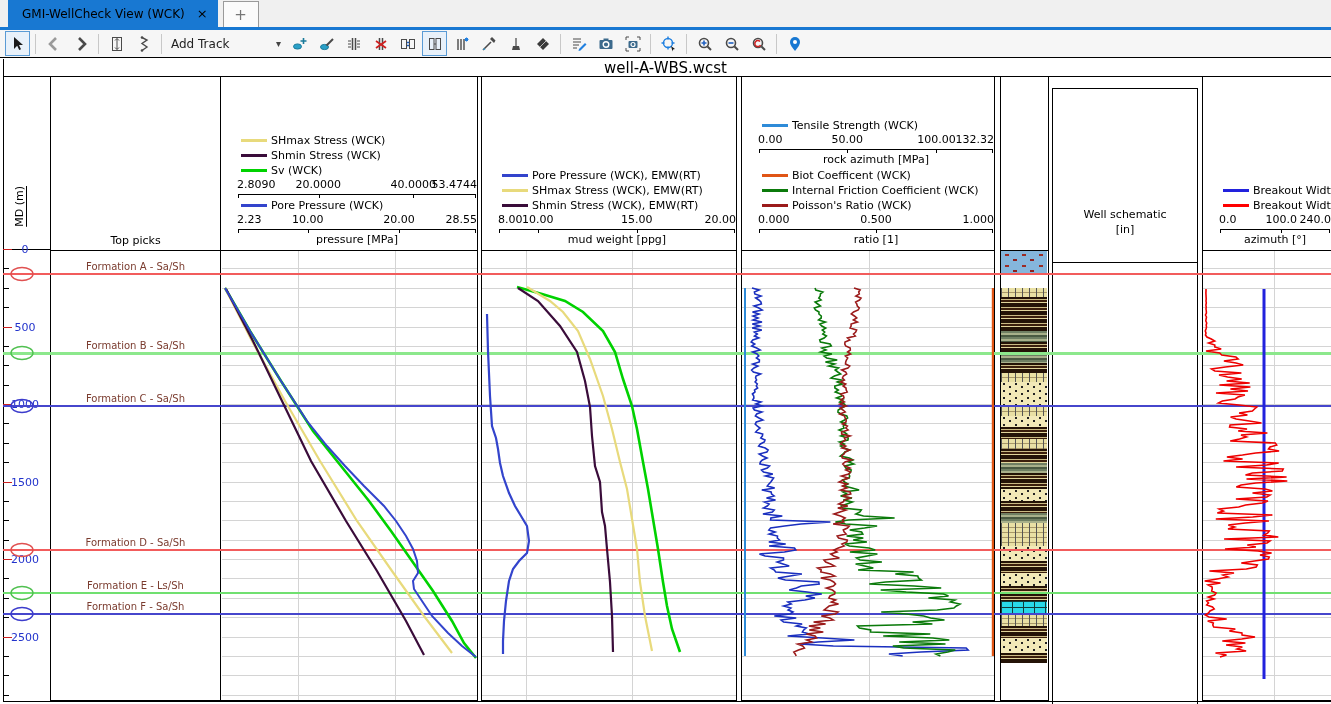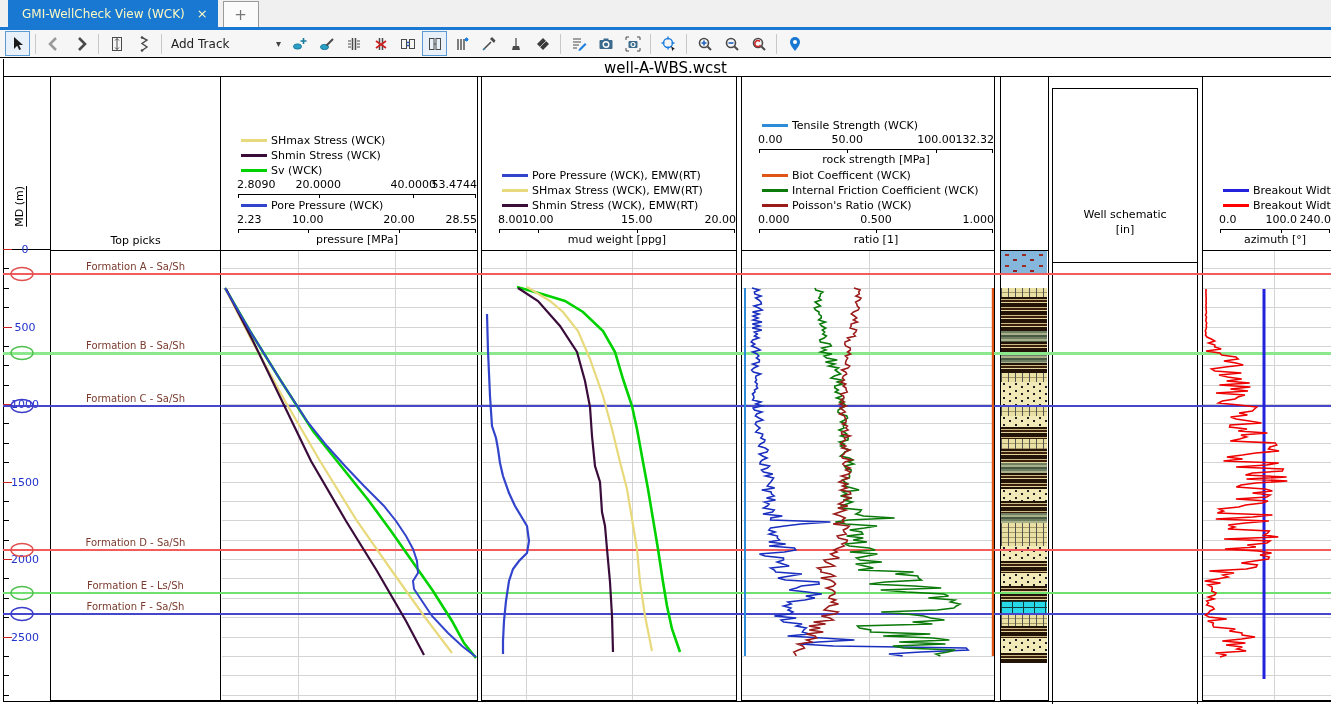--- a/index.html
+++ b/index.html
@@ -1,21 +1,21 @@
 <!DOCTYPE html>
 <html><head>
 <meta charset="utf-8">
 <style>
   html,body{margin:0;padding:0;background:#fff;}
   .window{position:relative;width:1331px;height:704px;background:#fff;overflow:hidden;
           font-family:"DejaVu Sans","Liberation Sans",sans-serif;color:#000;}
   
   .tabbar{position:absolute;left:0;top:0;width:100%;height:27px;background:#f0f0f0;display:flex;align-items:flex-end;}
   .tab{height:27px;display:flex;align-items:center;font-size:12px;}
-  .tab.active{background:#1878d2;color:#fef9c3;padding:0 10px 0 14px;margin-left:8px;}
+  .tab.active{background:#1878d2;color:#000000;padding:0 10px 0 14px;margin-left:8px;}
   .tab-close{margin-left:12px;font-size:13px;cursor:default;}
   .tab.plus{width:34px;height:25px;background:#fbfbfb;border:1px solid #9a9a9a;border-bottom:none;
             color:#777;justify-content:center;font-size:15px;margin-left:5px;}
   .tab-underline{position:absolute;left:0;top:27px;width:100%;height:3px;background:#1878d2;}
   
   .toolbar{position:absolute;left:0;top:30px;width:100%;height:27px;background:#f6f6f6;
            display:flex;align-items:center;padding-left:4px;box-sizing:border-box;}
   .tb-btn{width:23px;height:23px;display:flex;align-items:center;justify-content:center;border:1px solid transparent;margin:0 1px;}
   .tb-btn svg{width:16px;height:16px;display:block;}
   .tb-btn.selected{border:1px solid #5a9bd5;background:#e8f1fa;}
@@ -439,21 +439,21 @@
                 <span style="left: 75.6%; transform: translateX(-50%);">100.00</span>
                 <span style="left: 100%; transform: translateX(-100%);">132.32</span>
               </div>
               <div class="ax-line">
                 <div class="bar"></div>
                 <div class="nub" style="left: calc(0% + 0px);"></div>
                 <div class="nub" style="left: calc(37.8% + 0px);"></div>
                 <div class="nub" style="left: calc(75.6% + 0px);"></div>
                 <div class="nub" style="left: calc(100% - 1px);"></div>
               </div>
-              <div class="ax-title">rock strength [MPa]</div>
+              <div class="ax-title">rock azimuth [MPa]</div>
             </div>
             <div class="lg">
               <div class="sw" style="background: rgb(224, 85, 21);"></div>
               <span>Biot Coefficent (WCK)</span>
             </div>
             <div class="lg">
               <div class="sw" style="background: rgb(11, 122, 11);"></div>
               <span>Internal Friction Coefficient (WCK)</span>
             </div>
             <div class="lg">

